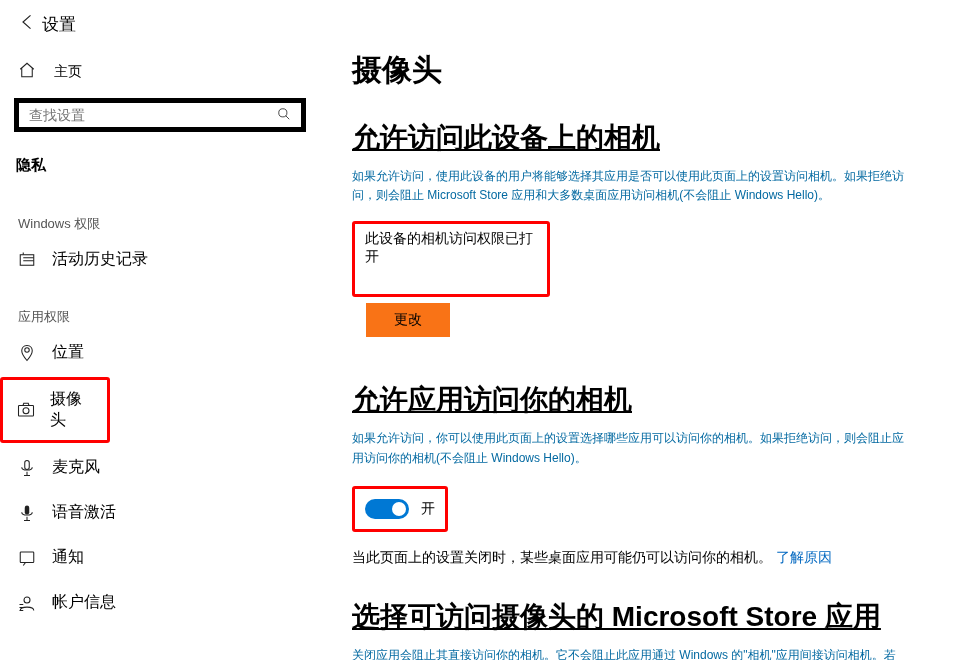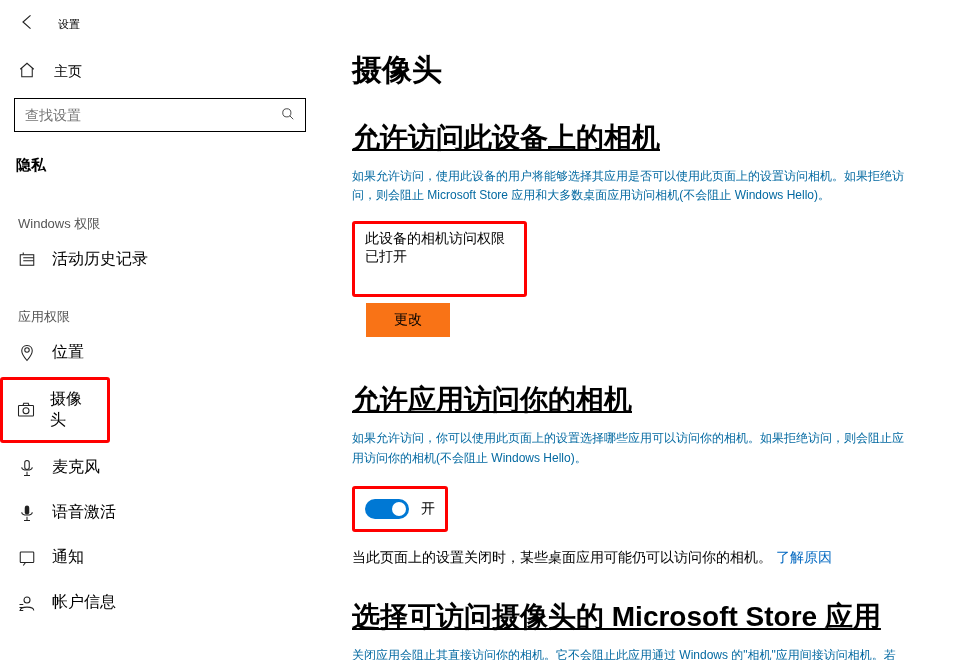--- a/index.html
+++ b/index.html
@@ -25,35 +25,35 @@
     display: flex;
     align-items: center;
     padding: 4px 18px 14px 18px;
   }
   .back-arrow {
     font-size: 18px;
     width: 24px;
     cursor: pointer;
   }
   .header-title {
-    font-size: 11px;
-    margin-left: 16px;
+    font-size: 17px;
+    margin-left: 0;
   }
   .home-row {
     display: flex;
     align-items: center;
     padding: 10px 18px;
     cursor: pointer;
   }
   .home-row .icon { width: 20px; margin-right: 16px; }
   .search-wrap { padding: 6px 14px 10px 14px; }
   .search-box {
     display: flex;
     align-items: center;
-    border: 1px solid #000000;
+    border: 5px solid #000000;
     height: 34px;
     padding: 4px 10px;
     background: #fff;
   }
   .search-box input {
     border: none;
     outline: none;
     flex: 1;
     font-size: 14px;
     background: transparent;
@@ -117,21 +117,21 @@
     color: #0369a1;
     margin-bottom: 6px;
   }
   .status-box {
     border: 3px solid #ff0000;
     border-radius: 3px;
     padding: 6px 10px 28px 10px;
     display: inline-block;
     margin-top: 10px;
     margin-bottom: 6px;
-    width: 175px;
+    width: 198px;
     font-size: 14px;
   }
   .change-btn {
     display: inline-block;
     background: #f97316;
     border: none;
     padding: 8px 28px;
     font-size: 14px;
     cursor: pointer;
     margin-left: 14px;

